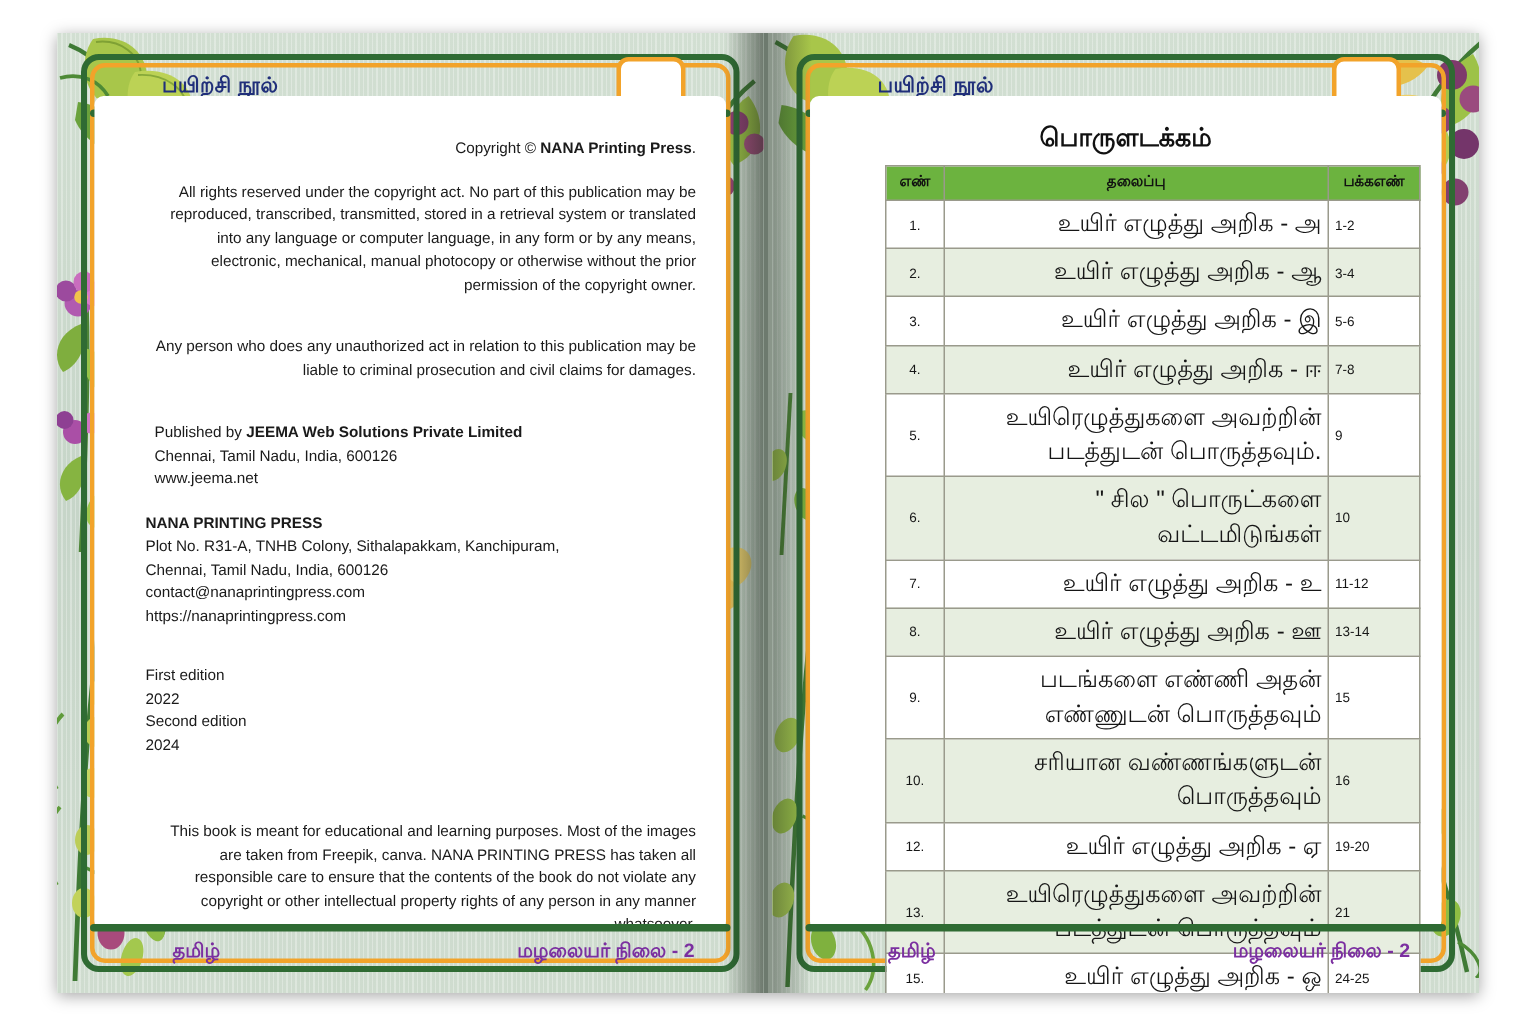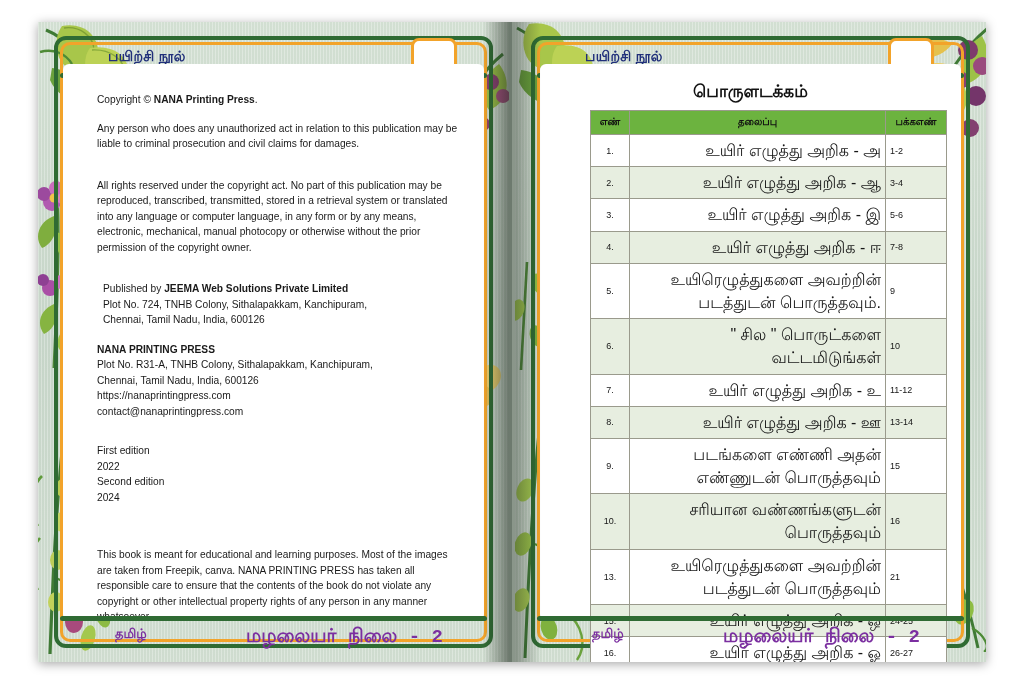--- a/index.html
+++ b/index.html
@@ -101,35 +101,34 @@
   .ftr-rule {
     position:absolute; left:0; right:0; top:0; height:5px;
     background:#2f6b33; border-radius:3px;
   }
   .ftr-left {
     position:absolute; left: 55px; top: 10px;
     font-size: 13px; font-weight: bold; color: #7b2fa0;
     white-space: nowrap;
   }
   .ftr-right {
-    position:absolute; right: 44px; top: 10px;
-    font-size: 19px; font-weight: bold; color: #7b2fa0;
+    position:absolute; right: 24px; top: 10px;
+    font-size: 13px; font-weight: bold; color: #7b2fa0;
     white-space: nowrap;
-    font-family: Liberation Mono, monospace;
   }
 
   
   .copy-body {
     position: absolute;
     left: 34px; top: 28px; right: 20px;
     font-size: 10.2px;
     line-height: 1.52;
     color: #1a1a1a;
   }
-  .copy-body p { margin: 0 0 13px 0; }
+  .copy-body p { margin: 0 0 13px 0; text-align: right; }
   .copy-body .gap-lg { margin-bottom: 26px; }
   .copy-body b { font-weight: bold; }
   .blk { margin-bottom: 14px; }
   .blk .ln { display:block; }
   .blk .hd { font-weight: bold; }
   .indent { padding-left: 6px; }
   .edition .ln { display:block; }
 
   
   .toc-title {
@@ -278,36 +277,36 @@
         <div class="hdr-title">பயிற்சி நூல்</div>
         <div class="hdr-rule"></div>
         <div class="hdr-box"></div>
       </div>
 
       <div class="paper">
         <div class="copy-body">
 
           <p><span>Copyright © </span><b>NANA Printing Press</b><span>.</span></p>
 
+          <p class="gap-lg">All rights reserved under the copyright act. No part of this publication may be reproduced, transcribed, transmitted, stored in a retrieval system or translated into any language or computer language, in any form or by any means, electronic, mechanical, manual photocopy or otherwise without the prior permission of the copyright owner.</p>
+
           <p class="gap-lg">Any person who does any unauthorized act in relation to this publication may be liable to criminal prosecution and civil claims for damages.</p>
-
-          <p class="gap-lg">All rights reserved under the copyright act. No part of this publication may be reproduced, transcribed, transmitted, stored in a retrieval system or translated into any language or computer language, in any form or by any means, electronic, mechanical, manual photocopy or otherwise without the prior permission of the copyright owner.</p>
 
           <div class="blk indent">
             <span class="ln"><span>Published by </span><b>JEEMA Web Solutions Private Limited</b></span>
-            <span class="ln">Plot No. 724, TNHB Colony, Sithalapakkam, Kanchipuram,</span>
             <span class="ln">Chennai, Tamil Nadu, India, 600126</span>
+            <span class="ln">www.jeema.net</span>
           </div>
 
           <div class="blk">
             <span class="ln hd">NANA PRINTING PRESS</span>
             <span class="ln">Plot No. R31-A, TNHB Colony, Sithalapakkam, Kanchipuram,</span>
             <span class="ln">Chennai, Tamil Nadu, India, 600126</span>
+            <span class="ln">contact@nanaprintingpress.com</span>
             <span class="ln">https://nanaprintingpress.com</span>
-            <span class="ln">contact@nanaprintingpress.com</span>
           </div>
 
           <div class="blk edition" style="margin-top:24px;">
             <span class="ln">First edition</span>
             <span class="ln">2022</span>
             <span class="ln">Second edition</span>
             <span class="ln">2024</span>
           </div>
 
           <p style="margin-top:42px;">This book is meant for educational and learning purposes. Most of the images are taken from Freepik, canva. NANA PRINTING PRESS has taken all responsible care to ensure that the contents of the book do not violate any copyright or other intellectual property rights of any person in any manner whatsoever.</p>
@@ -457,20 +456,25 @@
                   <td class="c-no">9.</td>
                   <td class="c-tt">படங்களை எண்ணி அதன் எண்ணுடன் பொருத்தவும்</td>
                   <td class="c-pg">15</td>
                 </tr>
                 <tr>
                   <td class="c-no">10.</td>
                   <td class="c-tt">சரியான வண்ணங்களுடன் பொருத்தவும்</td>
                   <td class="c-pg">16</td>
                 </tr>
                 <tr>
+                  <td class="c-no">12.</td>
+                  <td class="c-tt">உயிர் எழுத்து அறிக  -   ஏ</td>
+                  <td class="c-pg">19-20</td>
+                </tr>
+                <tr>
                   <td class="c-no">13.</td>
                   <td class="c-tt">உயிரெழுத்துகளை அவற்றின் படத்துடன் பொருத்தவும்</td>
                   <td class="c-pg">21</td>
                 </tr>
                 <tr>
                   <td class="c-no">15.</td>
                   <td class="c-tt">உயிர் எழுத்து அறிக  -   ஒ</td>
                   <td class="c-pg">24-25</td>
                 </tr>
                 <tr>

